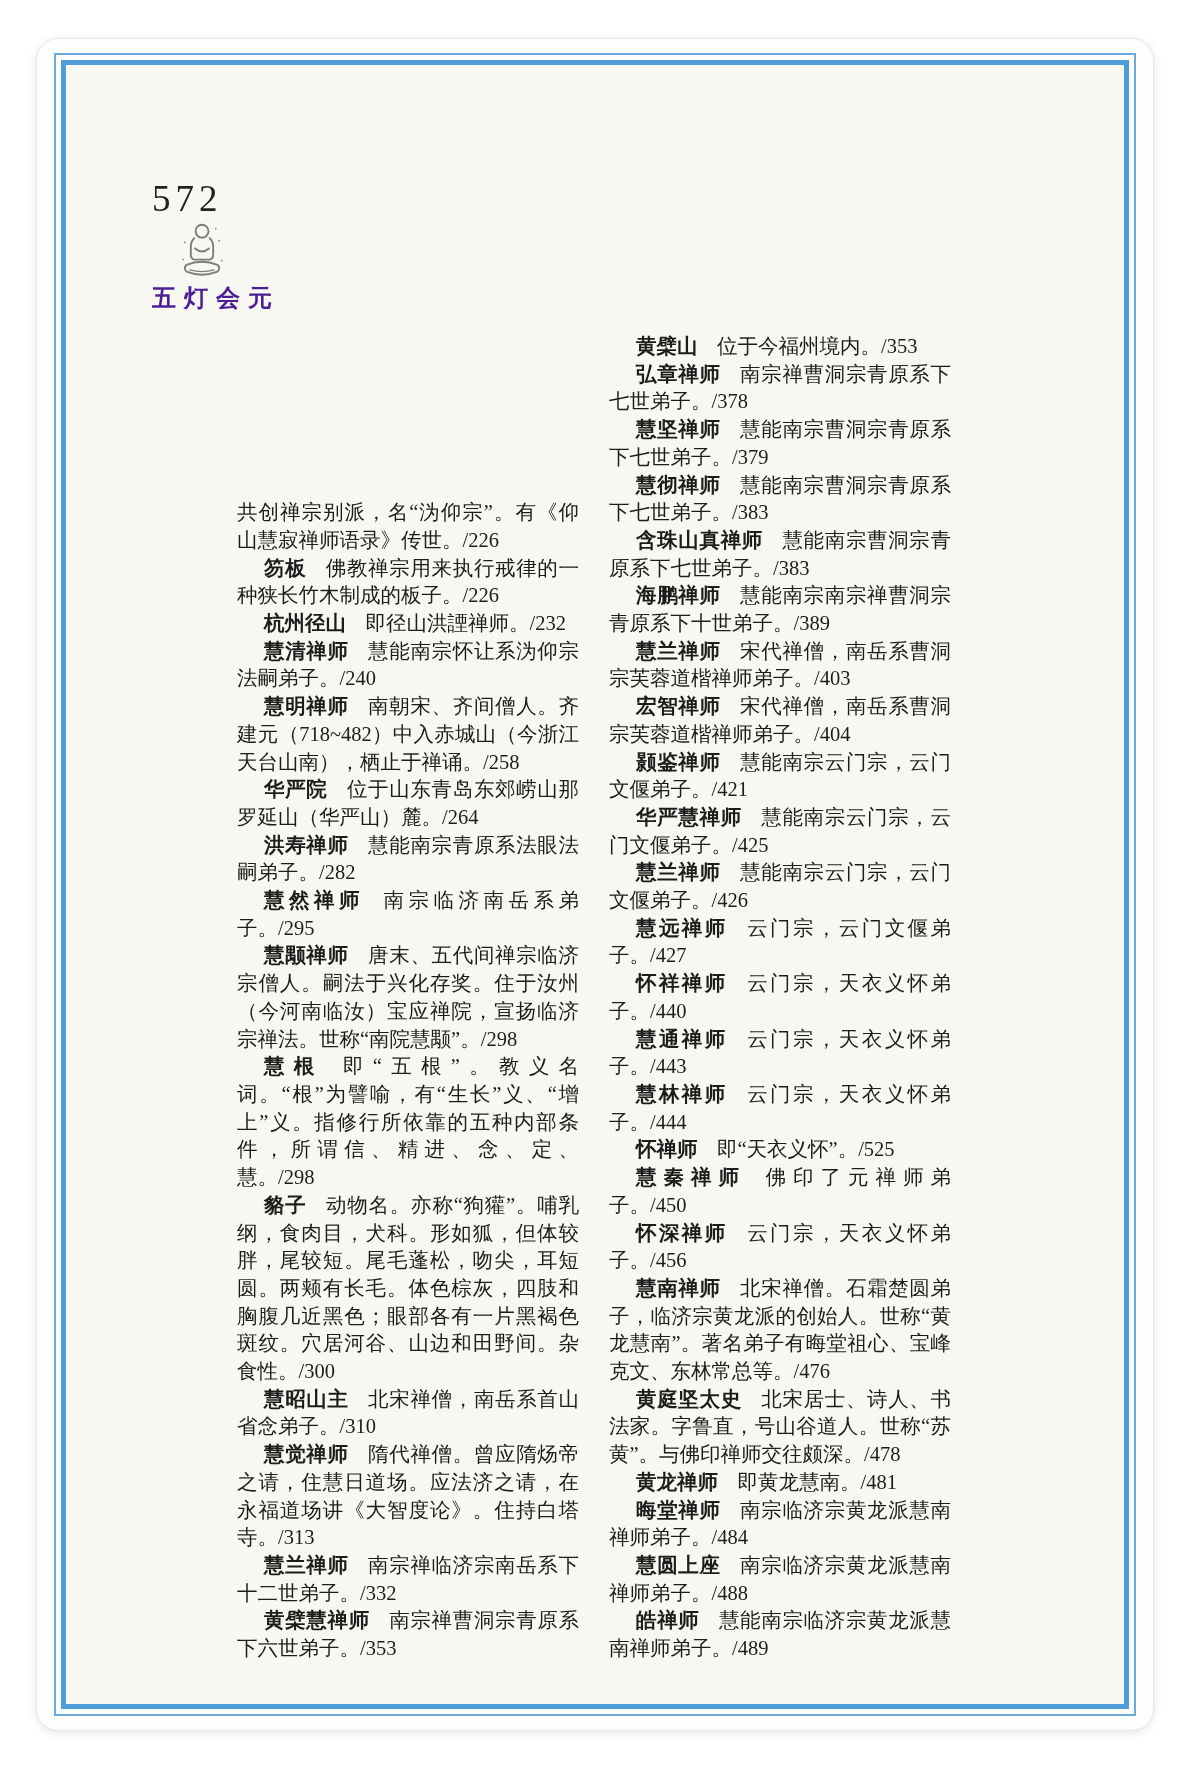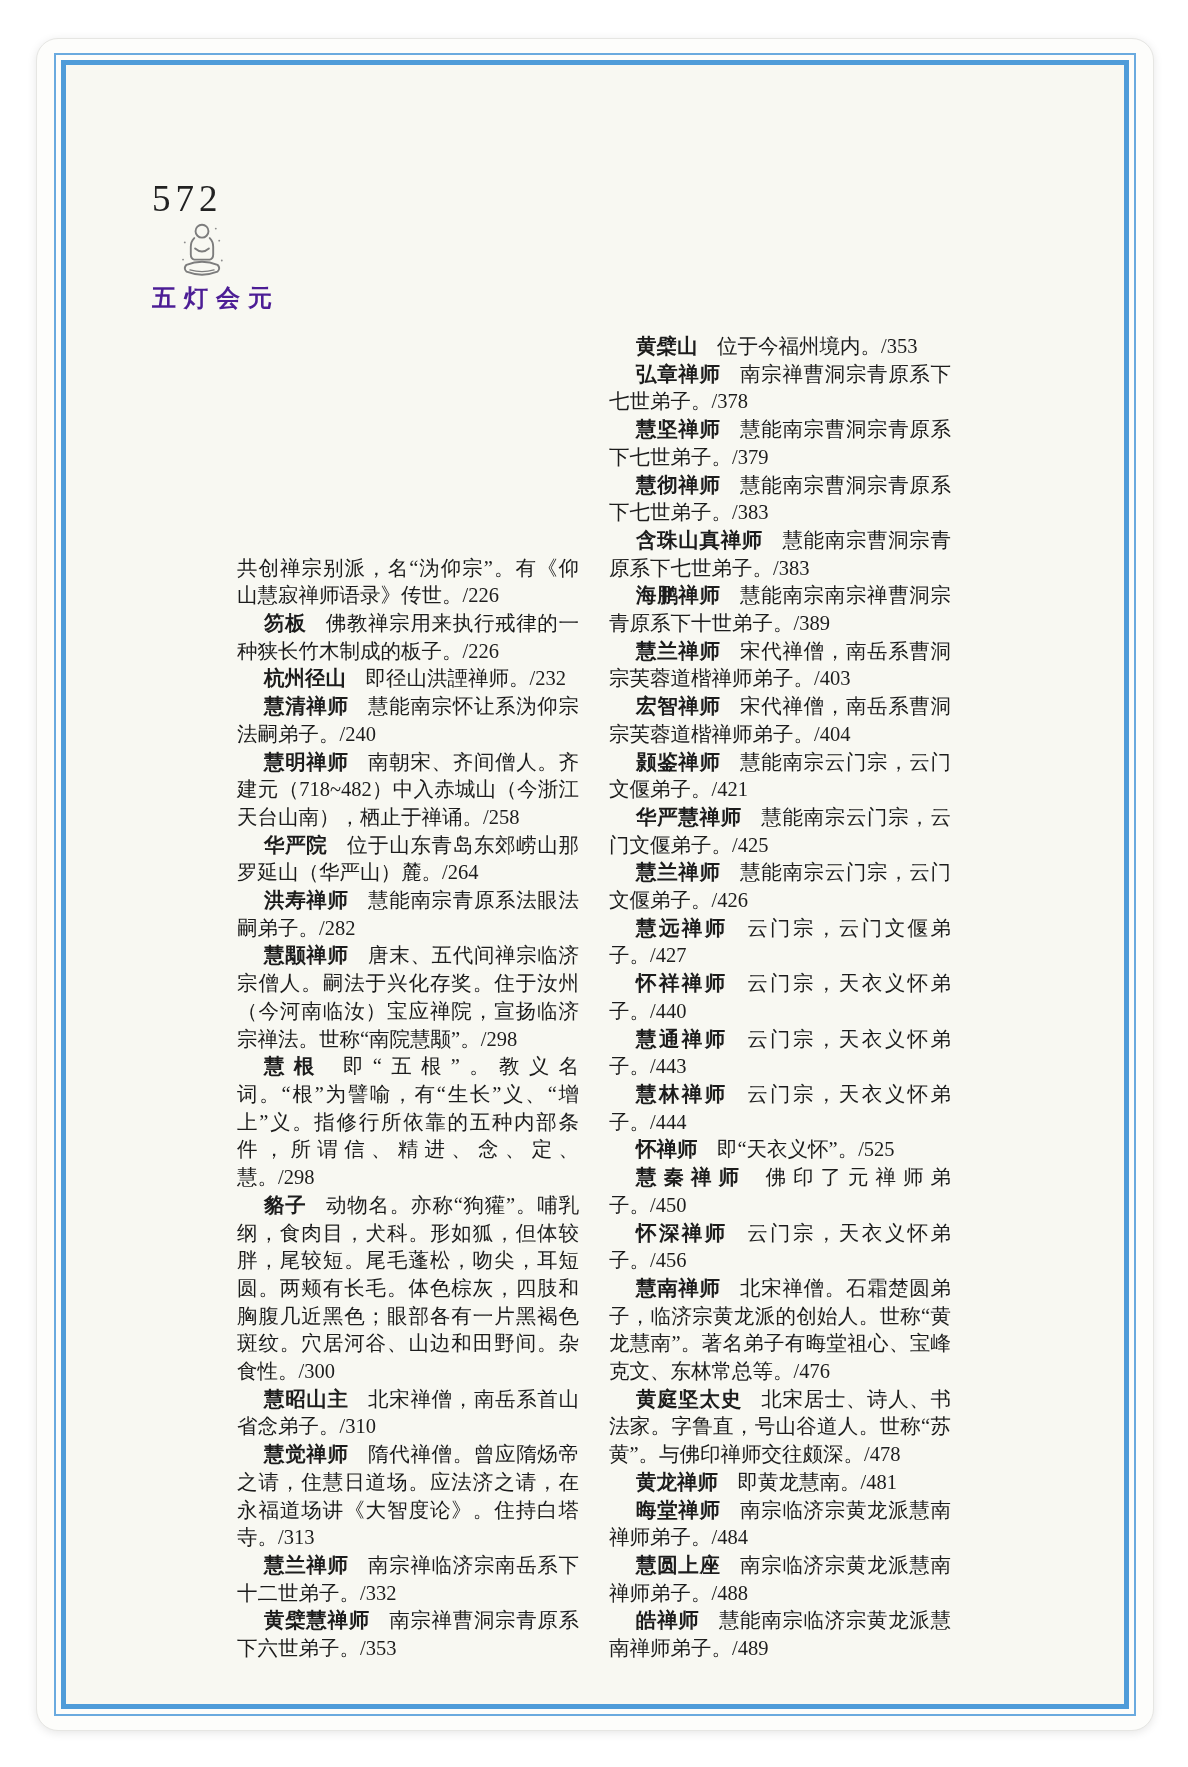--- a/index.html
+++ b/index.html
@@ -90,20 +90,21 @@
 
         <div class="index-body">
           <div class="col" id="col-left">
               <p class="entry cont"><span>共创禅宗别派，名“沩仰宗”。有《仰山慧寂禅师语录》传世。/226</span></p>
               <p class="entry"><b class="term">笏板</b><span>佛教禅宗用来执行戒律的一种狭长竹木制成的板子。/226</span></p>
               <p class="entry"><b class="term">杭州径山</b><span>即径山洪諲禅师。/232</span></p>
               <p class="entry"><b class="term">慧清禅师</b><span>慧能南宗怀让系沩仰宗法嗣弟子。/240</span></p>
               <p class="entry"><b class="term">慧明禅师</b><span>南朝宋、齐间僧人。齐建元（718~482）中入赤城山（今浙江天台山南），栖止于禅诵。/258</span></p>
               <p class="entry"><b class="term">华严院</b><span>位于山东青岛东郊崂山那罗延山（华严山）麓。/264</span></p>
               <p class="entry"><b class="term">洪寿禅师</b><span>慧能南宗青原系法眼法嗣弟子。/282</span></p>
+              <p class="entry"><b class="term">慧然禅师</b><span>南宗临济南岳系弟子。/295</span></p>
               <p class="entry"><b class="term">慧颙禅师</b><span>唐末、五代间禅宗临济宗僧人。嗣法于兴化存奖。住于汝州（今河南临汝）宝应禅院，宣扬临济宗禅法。世称“南院慧颙”。/298</span></p>
               <p class="entry"><b class="term">慧根</b><span>即“五根”。教义名词。“根”为譬喻，有“生长”义、“增上”义。指修行所依靠的五种内部条件，所谓信、精进、念、定、慧。/298</span></p>
               <p class="entry"><b class="term">貉子</b><span>动物名。亦称“狗獾”。哺乳纲，食肉目，犬科。形如狐，但体较胖，尾较短。尾毛蓬松，吻尖，耳短圆。两颊有长毛。体色棕灰，四肢和胸腹几近黑色；眼部各有一片黑褐色斑纹。穴居河谷、山边和田野间。杂食性。/300</span></p>
               <p class="entry"><b class="term">慧昭山主</b><span>北宋禅僧，南岳系首山省念弟子。/310</span></p>
               <p class="entry"><b class="term">慧觉禅师</b><span>隋代禅僧。曾应隋炀帝之请，住慧日道场。应法济之请，在永福道场讲《大智度论》。住持白塔寺。/313</span></p>
               <p class="entry"><b class="term">慧兰禅师</b><span>南宗禅临济宗南岳系下十二世弟子。/332</span></p>
               <p class="entry"><b class="term">黄檗慧禅师</b><span>南宗禅曹洞宗青原系下六世弟子。/353</span></p>
             </div>
           <div class="col-divider"></div>
           <div class="col" id="col-right">

